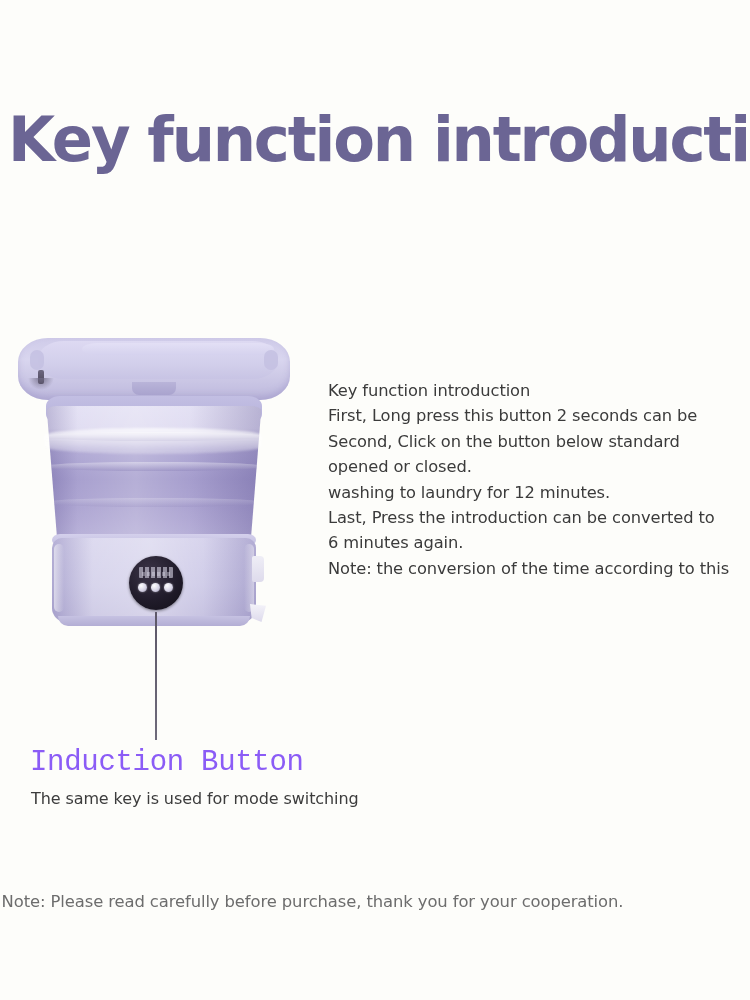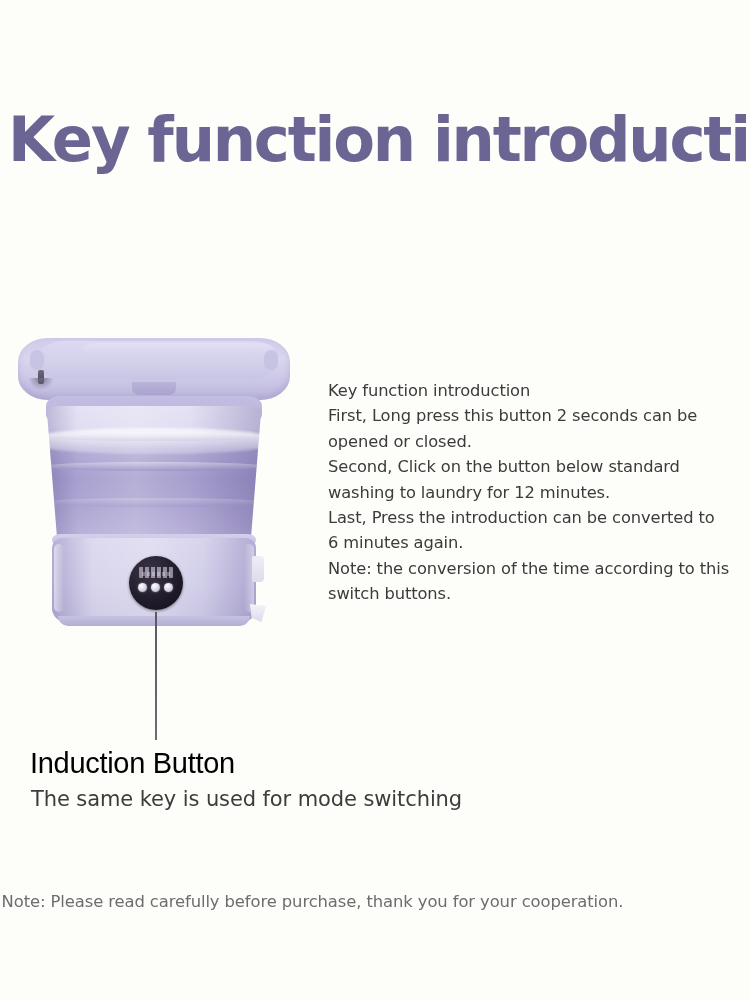--- a/index.html
+++ b/index.html
@@ -332,33 +332,33 @@
   .info-text .line {
     display: block;
     white-space: nowrap;
   }
 
   
   .callout-title {
     position: absolute;
     left: 30px;
     top: 744px;
-    font-family: Liberation Sans, sans-serif;
+    font-family: Liberation Mono, monospace;
     font-size: 29px;
     line-height: 38px;
-    color: #000000;
+    color: #8b5cf6;
     letter-spacing: -0.3px;
     white-space: nowrap;
   }
   .callout-sub {
     position: absolute;
     left: 31px;
     top: 787px;
     font-family: "DejaVu Sans", sans-serif;
-    font-size: 21px;
+    font-size: 16px;
     line-height: 24px;
     color: #3c3c3c;
     letter-spacing: -0.1px;
     white-space: nowrap;
   }
 
   
   .footer-note {
     position: absolute;
     left: 0;
@@ -419,27 +419,26 @@
       <div class="panel-stem"></div>
       <div class="panel-fan"></div>
     </div>
   </div>
 
   <div class="leader-line"></div>
 
   <div class="info-text">
     <span class="line">Key function introduction</span>
     <span class="line">First, Long press this button 2 seconds can be</span>
+    <span class="line">Second, Click on the button below standard</span>
     <span class="line">opened or closed.</span>
-    <span class="line">Second, Click on the button below standard</span>
     <span class="line">washing to laundry for 12 minutes.</span>
     <span class="line">Last, Press the introduction can be converted to</span>
     <span class="line">6 minutes again.</span>
     <span class="line">Note: the conversion of the time according to this</span>
-    <span class="line">switch buttons.</span>
   </div>
 
   <div class="callout-title">Induction Button</div>
   <div class="callout-sub">The same key is used for mode switching</div>
 
   <div class="footer-note">Note: Please read carefully before purchase, thank you for your cooperation.</div>
 
 </div>
 
 </body></html>

